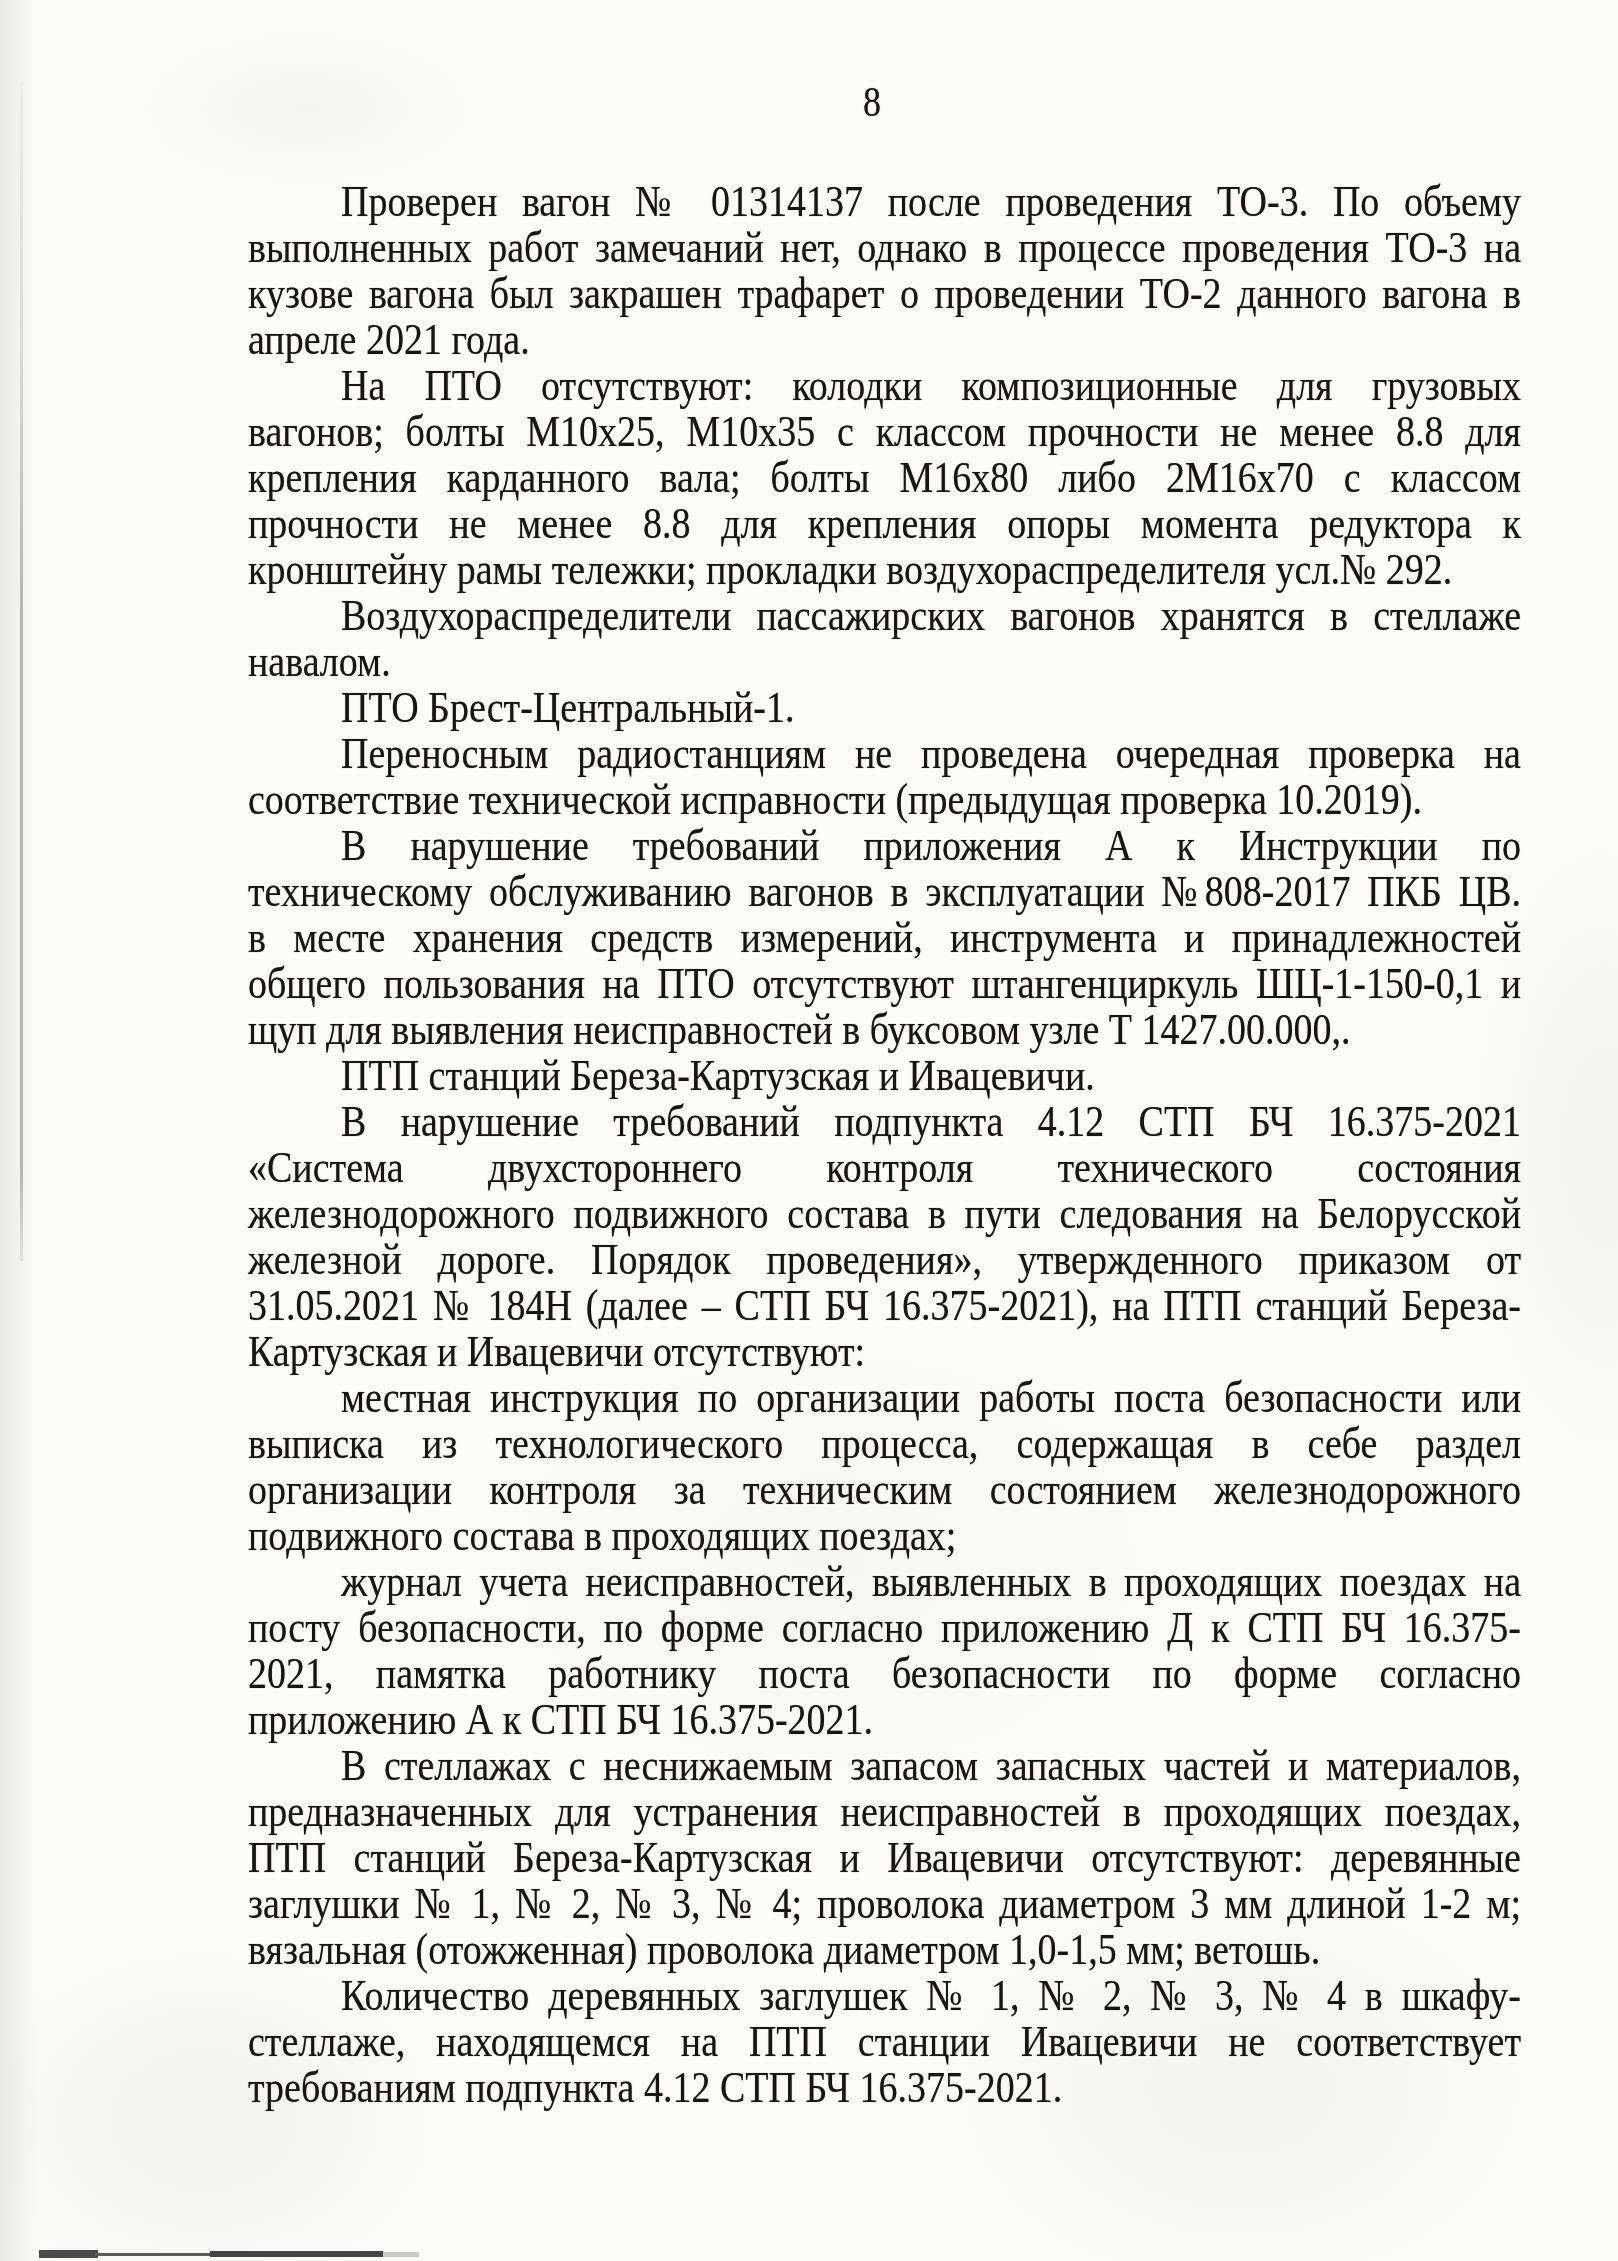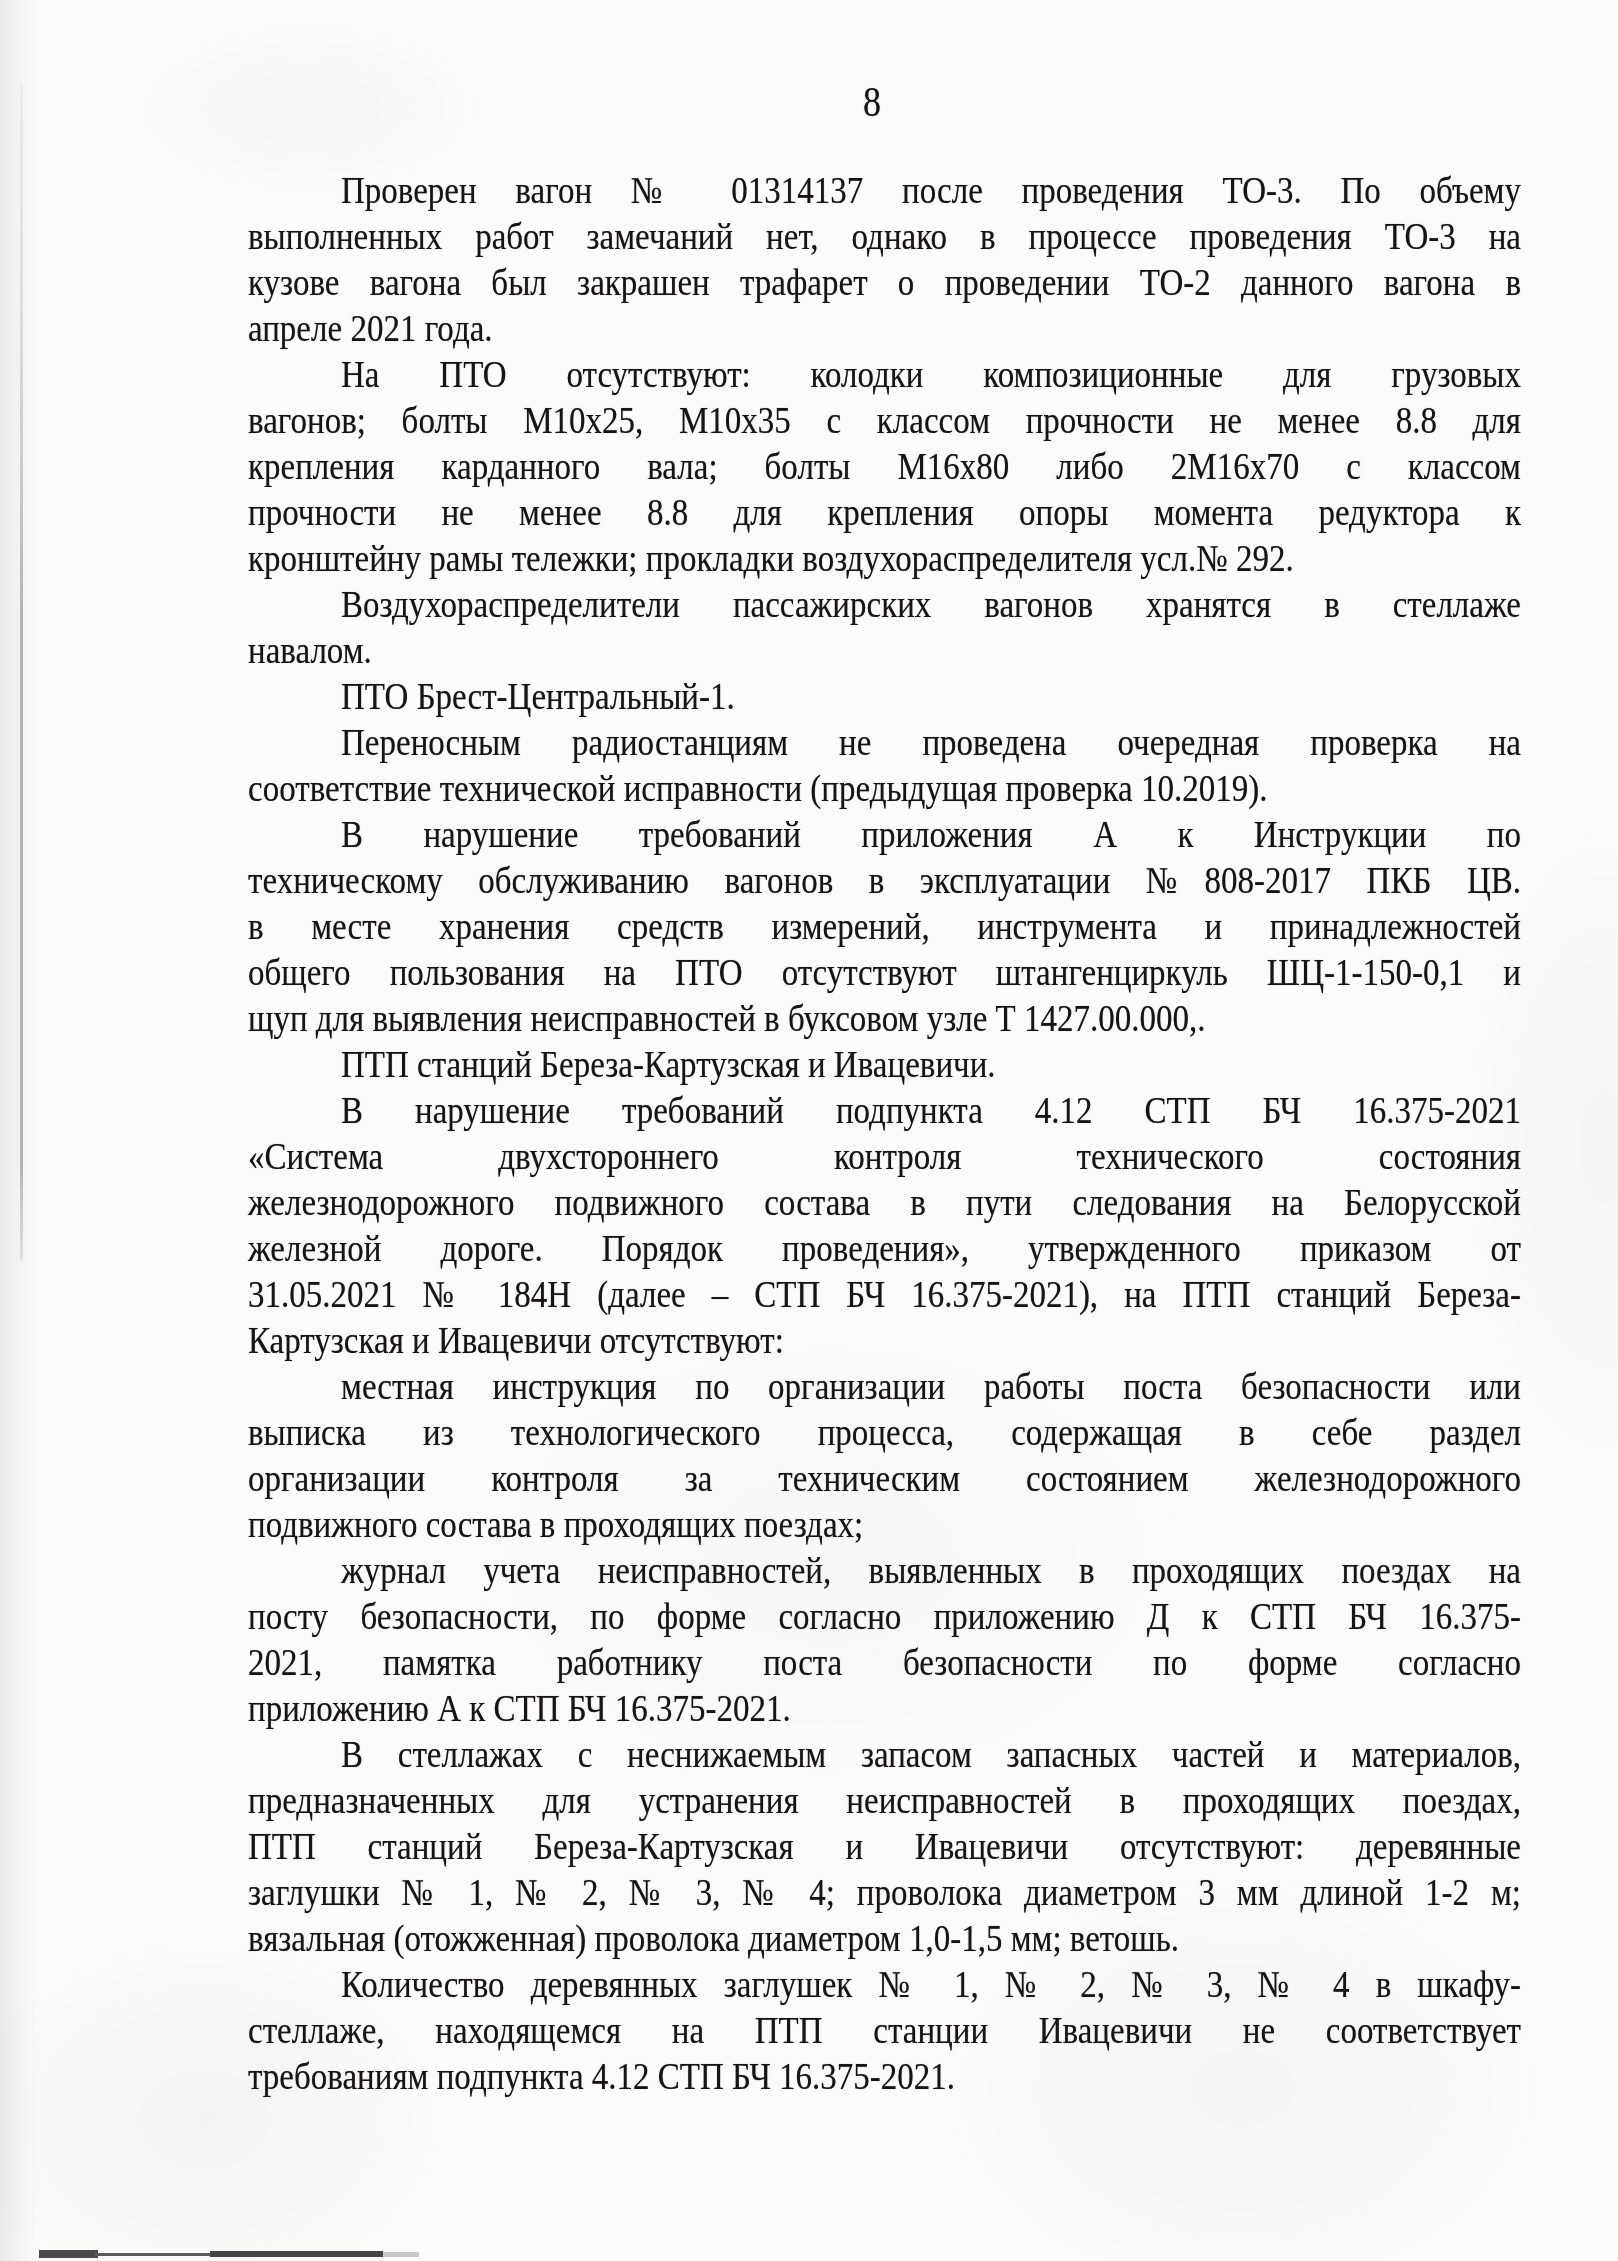--- a/index.html
+++ b/index.html
@@ -43,22 +43,22 @@
   .bbar.c{left:210px;top:2251px;width:173px;height:5.7px;background:#454545;}
   .bbar.d{left:383px;top:2252px;width:36px;height:4.5px;background:#a9a9a9;opacity:.6;}
 
   .page-number{
     position:absolute;top:80px;left:872px;
     transform:translateX(-50%) scaleY(1.15);
     font-size:36px;line-height:45px;color:var(--ink);
     text-shadow:0 0 0.8px rgba(20,20,20,0.5);
   }
   .text-block{
-    position:absolute;left:248px;top:167px;width:1273px;
-    font-size:33px;color:var(--ink);
+    position:absolute;left:248px;top:178px;width:1273px;
+    font-size:38px;color:var(--ink);
     text-shadow:0 0 0.8px rgba(20,20,20,0.5);
   }
   .line{
     height:46px;line-height:46px;
     text-align:justify;text-align-last:justify;
     transform:scaleY(1.16);
   }
   .line.last{text-align-last:left;}
   .line.indent{text-indent:93px;}
 </style>

